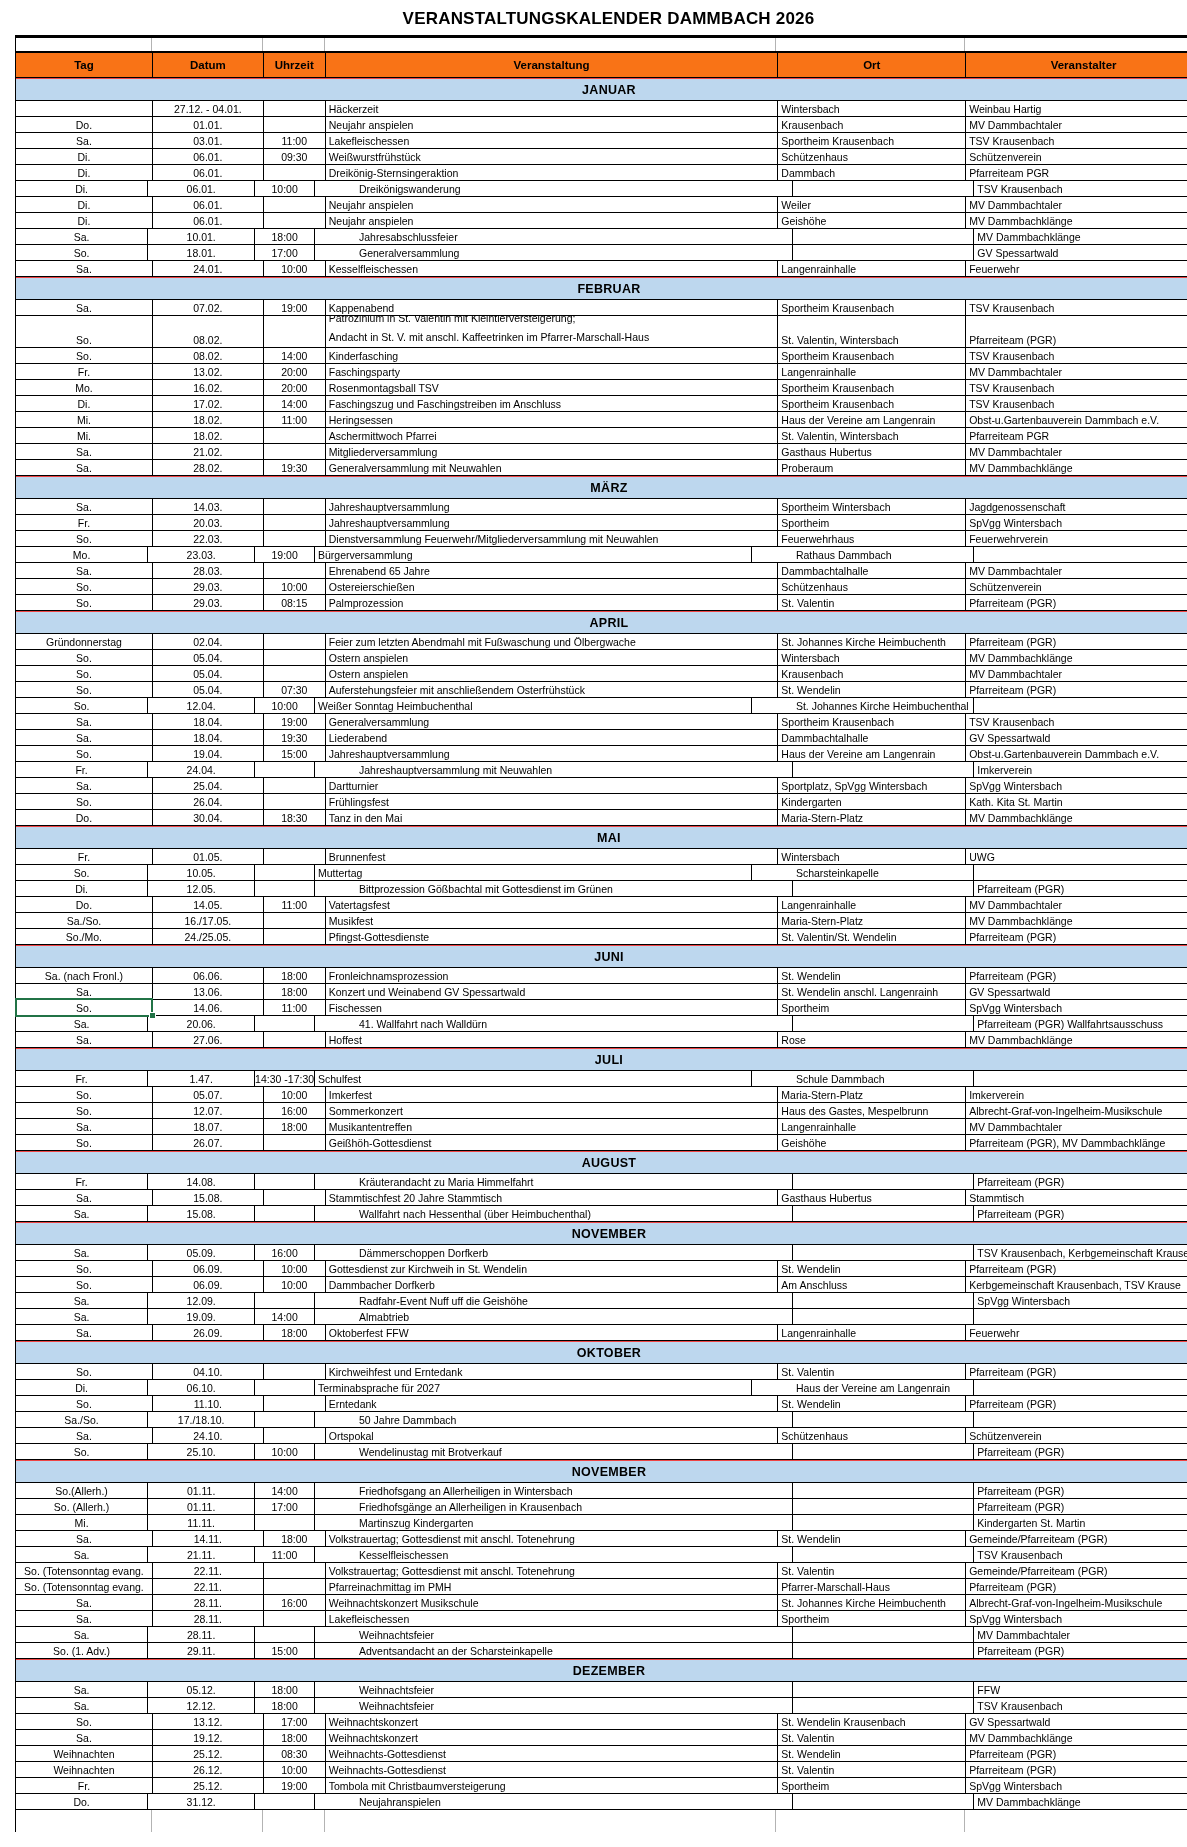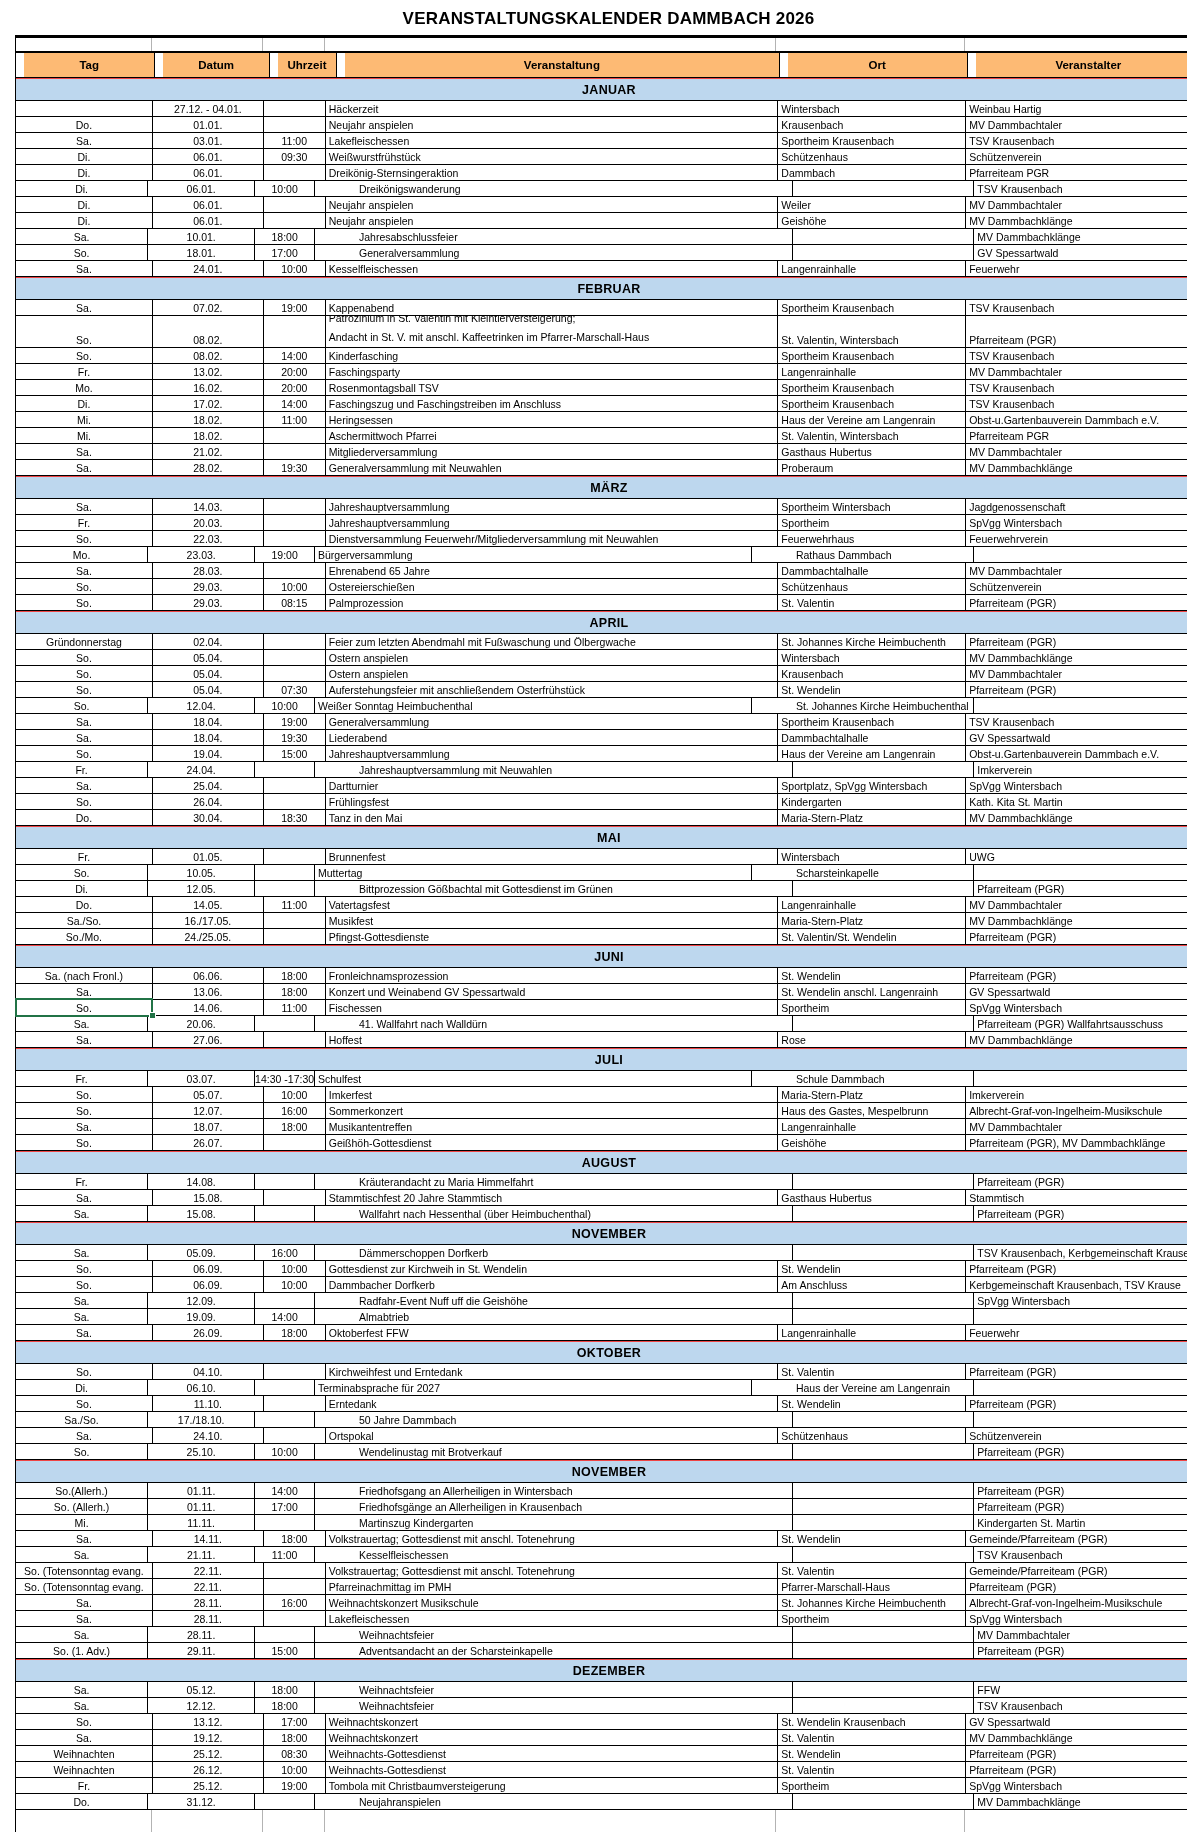--- a/index.html
+++ b/index.html
@@ -16,21 +16,21 @@
         display:flex;align-items:flex-end;overflow:hidden;white-space:nowrap;line-height:14px;}
   .c0{width:137px;justify-content:center;}
   .c1{width:111px;justify-content:center;}
   .c2{width:62px;justify-content:center;}
   .c3{width:453px;padding-left:3px;}
   .c4{width:188px;padding-left:3px;}
   .c5{width:236px;padding-left:3px;}
   .h2 .c3{white-space:pre-line;line-height:19px;}
   .cell.spill{overflow:visible;position:relative;z-index:2;margin-left:41px;}
   .header-row{display:flex;border-top:2px solid #000;border-bottom:1px solid #000;height:24px;}
-  .header-row .cell{background:#fdba74;font-weight:bold;font-size:11.5px;align-items:center;justify-content:center;padding-left:0;margin-left:8px;}
+  .header-row .cell{background:#f97316;font-weight:bold;font-size:11.5px;align-items:center;justify-content:center;padding-left:0;}
   .month-band{border-bottom:1px solid #000;border-top:1px solid #ef4444;background:#bdd7ee;height:21px;
               display:flex;align-items:center;justify-content:center;font-weight:bold;font-size:12.5px;letter-spacing:0.3px;text-align:center;}
   .tail-row{display:flex;height:22px;}
   .tail-row .sc{border-right:1px solid #b3b3b3;height:100%;}
   .selected-cell{position:relative;overflow:visible;}
   .selected-cell::after{content:'';position:absolute;left:-1px;top:-2px;right:-1px;bottom:-2px;
        border:2px solid #217346;pointer-events:none;z-index:5;}
   .selected-cell::before{content:'';position:absolute;right:-4px;bottom:-4px;width:5px;height:5px;
        background:#217346;border:1px solid #fff;z-index:6;}
 </style>
@@ -472,21 +472,21 @@
           <div class="cell c0">Sa.</div>
           <div class="cell c1">27.06.</div>
           <div class="cell c2"></div>
           <div class="cell c3">Hoffest</div>
           <div class="cell c4">Rose</div>
           <div class="cell c5">MV Dammbachklänge</div>
         </div>
         <div class="month-band">JULI</div>
         <div class="row">
           <div class="cell c0">Fr.</div>
-          <div class="cell c1">03.07.</div>
+          <div class="cell c1">1.47.</div>
           <div class="cell c2">14:30 -17:30</div>
           <div class="cell c3">Schulfest</div>
           <div class="cell c4 spill">Schule Dammbach</div>
           <div class="cell c5"></div>
         </div>
         <div class="row">
           <div class="cell c0">So.</div>
           <div class="cell c1">05.07.</div>
           <div class="cell c2">10:00</div>
           <div class="cell c3">Imkerfest</div>

